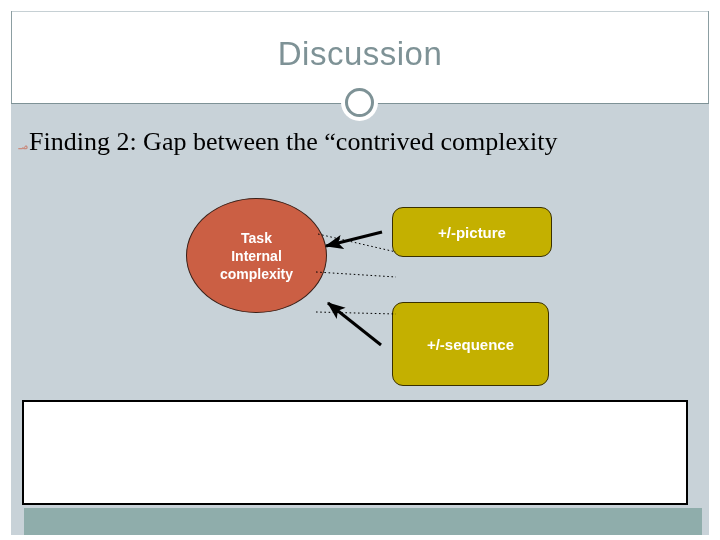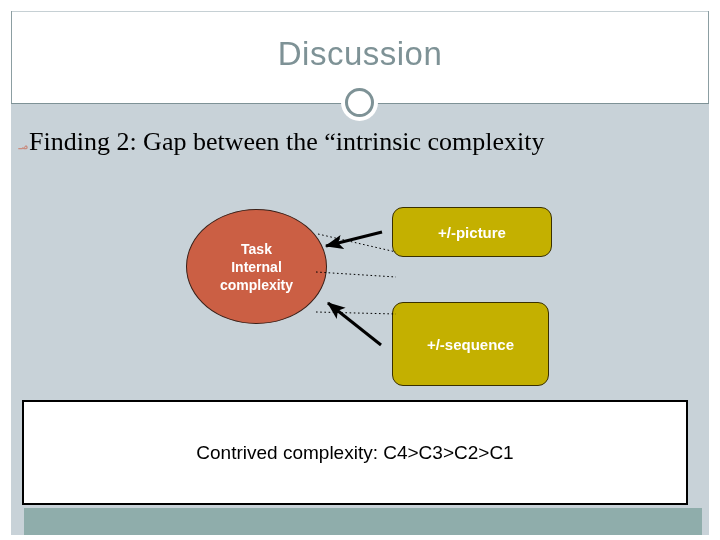--- a/index.html
+++ b/index.html
@@ -135,21 +135,21 @@
 
   
   .diagram {
     position: absolute;
     left: 0; top: 0;
     width: 720px; height: 540px;
     pointer-events: none;
   }
   .node-ellipse {
     position: absolute;
-    left: 186px; top: 209px;
+    left: 186px; top: 198px;
     width: 141px; height: 115px;
     background: #cb5f44;
     border: 1px solid #3a2018;
     border-radius: 50%;
     box-sizing: border-box;
     display: flex;
     align-items: center;
     justify-content: center;
     z-index: 3;
   }
@@ -229,21 +229,21 @@
   <div class="title-text">Discussion</div>
 
   <div class="body-band"></div>
 
   <div class="rule-horizontal"></div>
   <div class="deco-ring-halo"></div>
   <div class="deco-ring"></div>
 
   <div class="bullet-block">
     <span class="bullet-glyph">؃</span>
-    <div class="bullet-text">Finding 2: Gap between the “intrinsic complexity</div>
+    <div class="bullet-text">Finding 2: Gap between the “contrived complexity</div>
   </div>
 
   <div class="diagram">
 
     <div class="node-ellipse">
       <span class="node-ellipse-label">Task
 Internal
 complexity</span>
     </div>
 
@@ -265,20 +265,19 @@
       <path d="M318,234 L396,252" stroke="#000000" stroke-width="1" fill="none" stroke-dasharray="1.6,2.6"></path>
       <path d="M316,272 L396,277" stroke="#000000" stroke-width="1" fill="none" stroke-dasharray="1.6,2.6"></path>
       <path d="M316,312 L396,314" stroke="#000000" stroke-width="1" fill="none" stroke-dasharray="1.6,2.6"></path>
 
       <path d="M382,232 L326,246" stroke="#000000" stroke-width="3" fill="none" marker-end="url(#arrowHead)"></path>
       <path d="M381,345 L328,303" stroke="#000000" stroke-width="3" fill="none" marker-end="url(#arrowHead)"></path>
     </svg>
   </div>
 
   <div class="summary-box">
-    <div class="summary-line">Contrived complexity: C4&gt;C3&gt;C2&gt;C1</div>
   </div>
 
   <div class="footer-shadow"></div>
   <div class="footer-band"></div>
   <div class="footer-shadow-right"></div>
 
 </div>
 
 </body></html>

